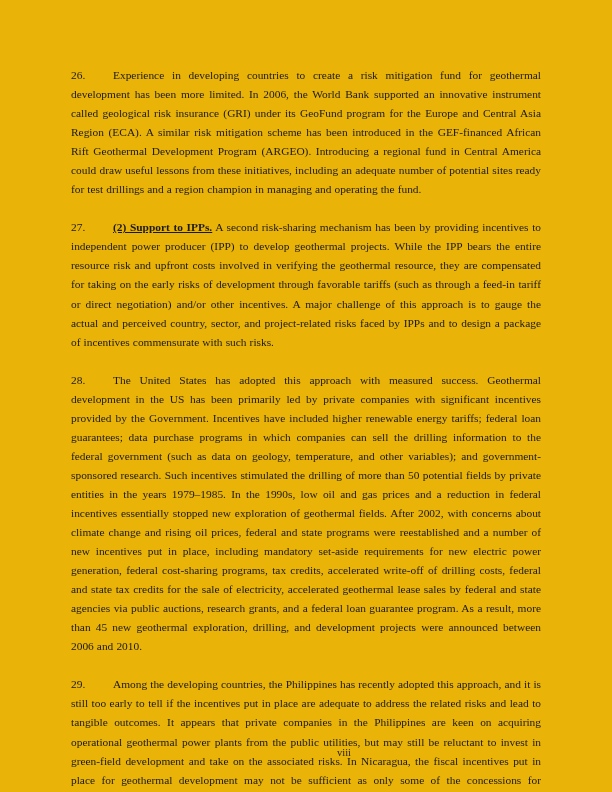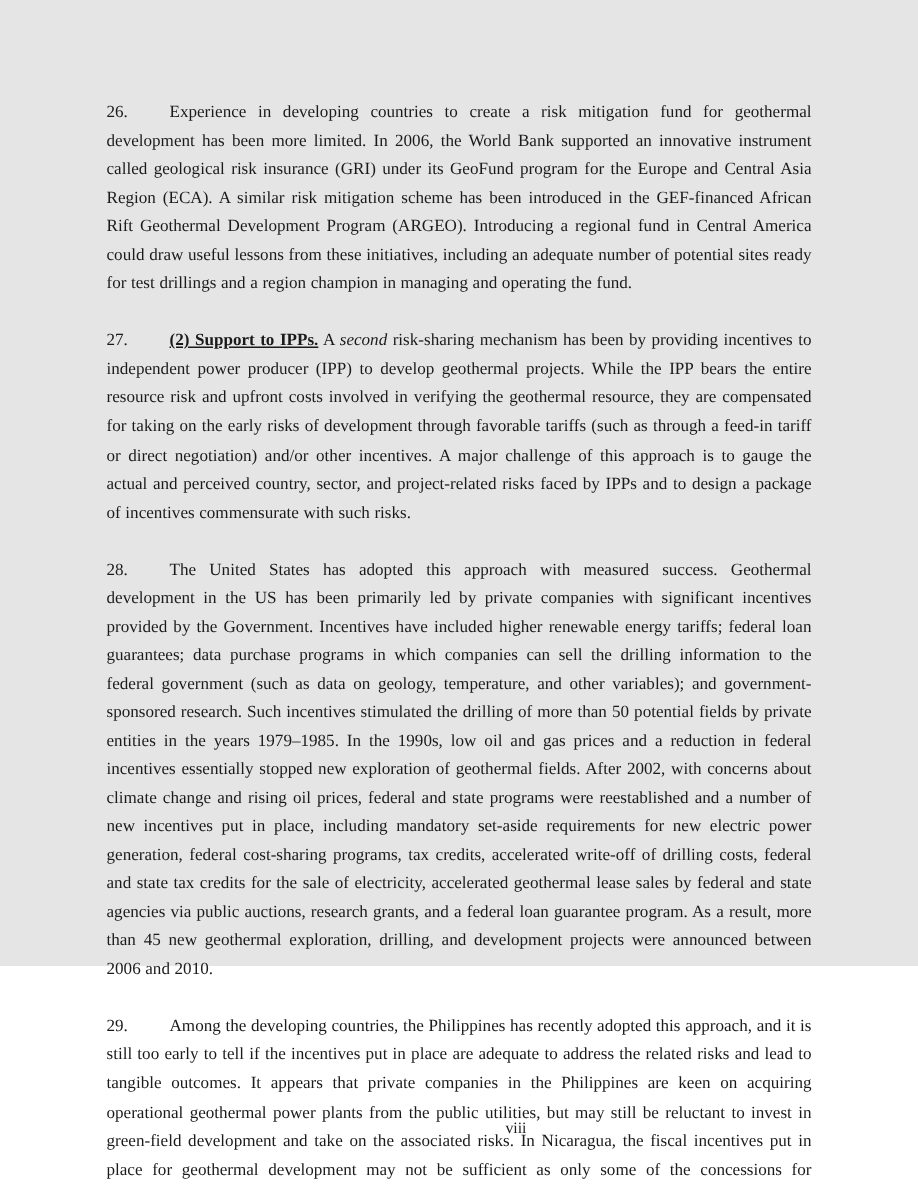--- a/index.html
+++ b/index.html
@@ -12,22 +12,22 @@
     height: 792px;
     position: relative;
     font-family: "Liberation Serif", "DejaVu Serif", serif;
     color: #1a1a1a;
     overflow: hidden;
   }
   .page {
     position: absolute;
     left: 0; top: 0;
     width: 612px;
-    height: 644px;
-    background: #e5e5e5;
+    height: 792px;
+    background: #eab308;
   }
   .text-column {
     position: absolute;
     left: 71px;
     top: 66px;
     width: 470px;
   }
   .para {
     font-size: 11.4px;
     line-height: 19.05px;
@@ -38,21 +38,21 @@
     word-spacing: 0.02em;
   }
   .para:last-child {
     margin-bottom: 0;
   }
   .para-num {
     display: inline-block;
     width: 42px;
   }
   .b { font-weight: bold; text-decoration: underline; }
-  .i { font-style: italic; }
+  .i { }
   .footer {
     position: absolute;
     left: 0;
     top: 746px;
     width: 612px;
     text-align: center;
     font-size: 10.5px;
     line-height: 14px;
     color: #1a1a1a;
     margin-left: 38px;

